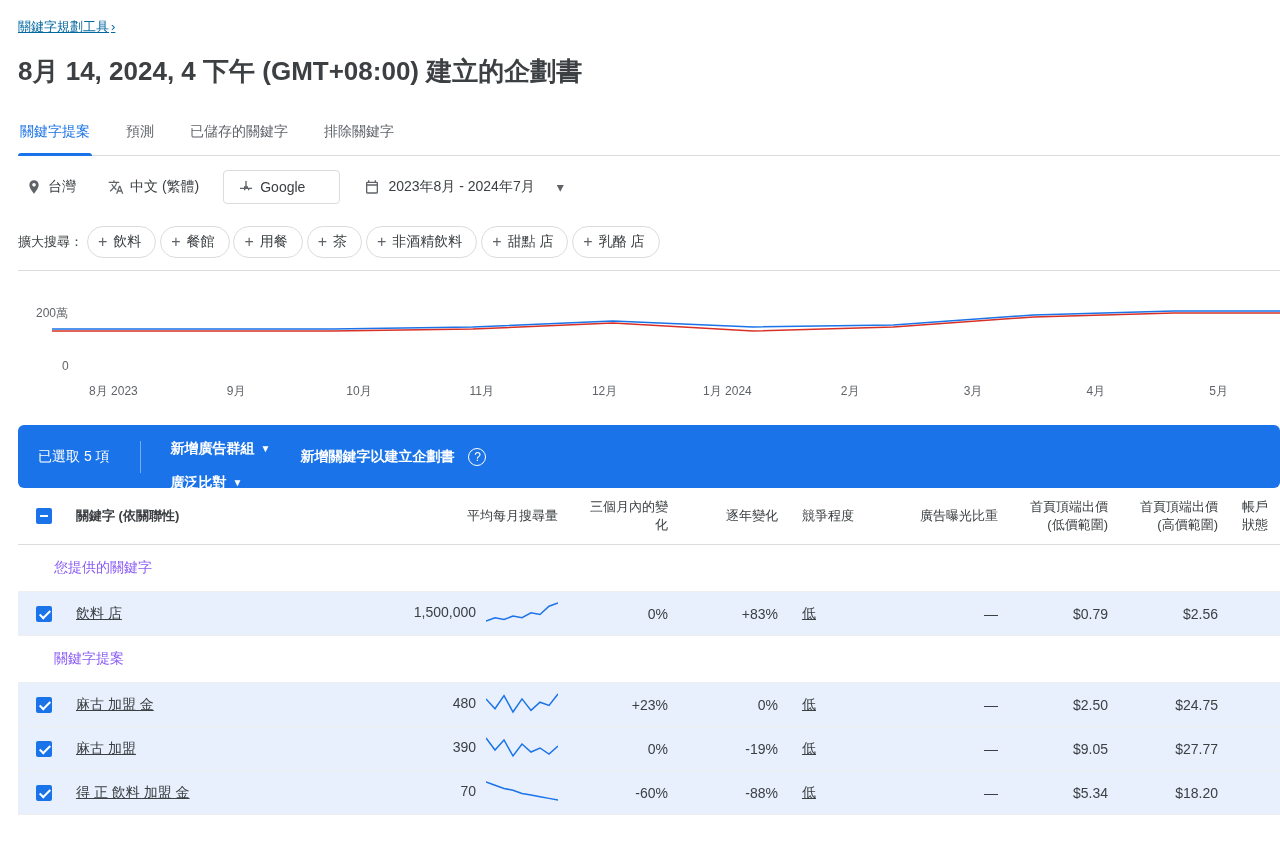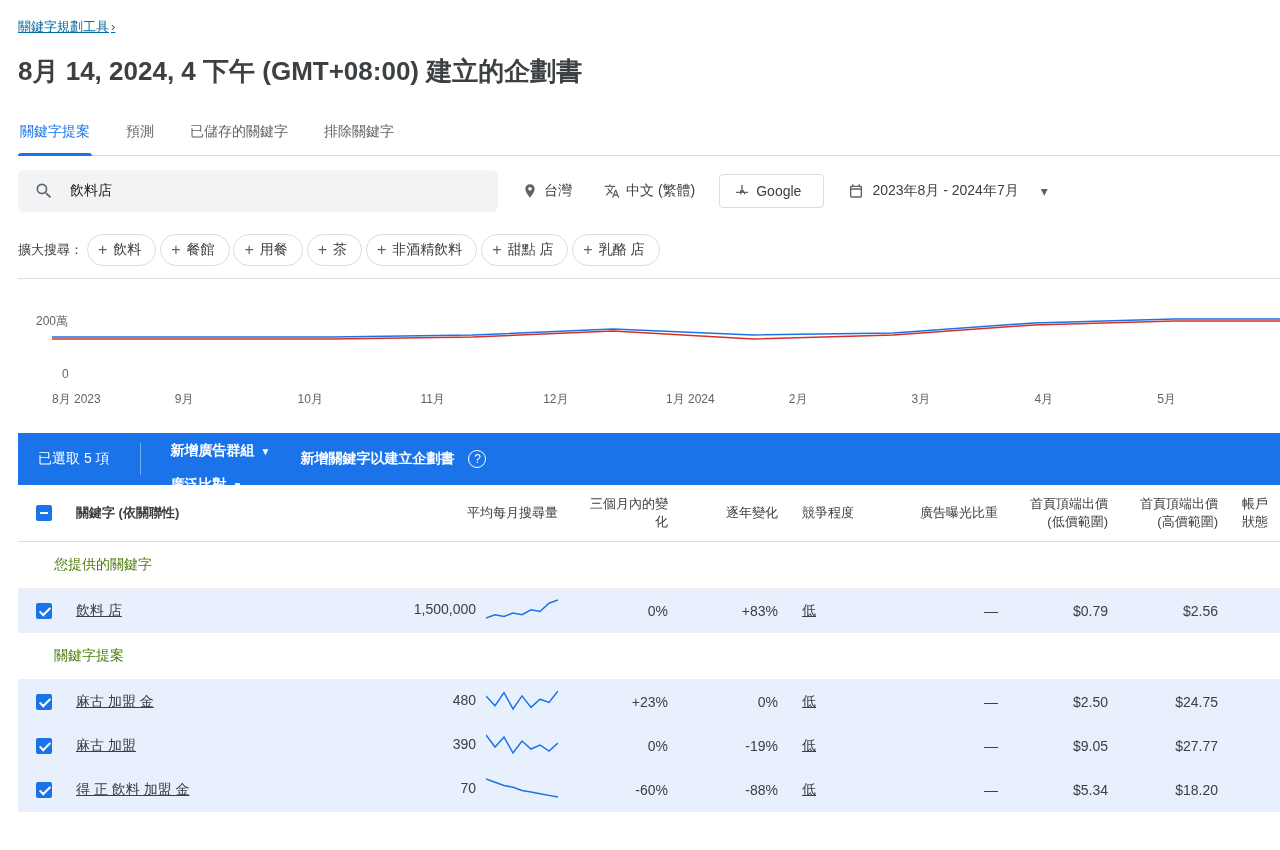--- a/index.html
+++ b/index.html
@@ -10,51 +10,51 @@
 h1 { font-size: 26px; font-weight: 700; color: #3c4043; margin-bottom: 24px; }
 .tabs { display: flex; gap: 32px; border-bottom: 1px solid #dadce0; margin-bottom: 14px; }
 .tab { padding: 10px 2px 14px; color: #5f6368; cursor: pointer; position: relative; font-size: 14px; }
 .tab.active { color: #1a73e8; font-weight: 500; }
 .tab.active::after { content: ""; position: absolute; bottom: -1px; left: 0; right: 0; height: 3px; background: #1a73e8; border-radius: 3px 3px 0 0; }
 .searchbar { display: flex; gap: 16px; align-items: center; margin-bottom: 22px; }
 .searchfield { display: flex; align-items: center; background: #f1f3f4; border-radius: 6px; padding: 10px 16px; width: 480px; height: 42px; }
 .searchfield svg { width: 20px; height: 20px; fill: #5f6368; margin-right: 16px; }
 .searchfield input { border: none; background: transparent; outline: none; font-size: 14px; flex: 1; color: #202124; }
 .fchip { display: flex; align-items: center; gap: 6px; color: #3c4043; padding: 6px 8px; font-size: 14px; cursor: pointer; }
-.fchip.outlined { border: 1px solid #dadce0; border-radius: 4px; padding: 8px 22px 8px 14px; }
+.fchip.outlined { border: 1px solid #dadce0; border-radius: 4px; padding: 8px 34px 8px 14px; }
 .datechip { display: flex; align-items: center; gap: 8px; color: #3c4043; padding: 6px 8px; cursor: pointer; }
 .broaden { display: flex; align-items: center; gap: 4px; margin-bottom: 12px; }
 .broaden-label { font-size: 13px; color: #3c4043; }
 .pill { border: 1px solid #dadce0; border-radius: 20px; padding: 6px 14px 6px 10px; display: inline-flex; align-items: center; gap: 6px; font-size: 14px; color: #3c4043; cursor: pointer; }
 .pill .plus { font-size: 16px; color: #5f6368; line-height: 1; }
 .chart { border-top: 1px solid #dadce0; padding-top: 26px; }
 .chart-ylab { font-size: 12px; color: #5f6368; position: absolute; }
 .chart-area { position: relative; height: 120px; }
 .chart-svg { width: 100%; height: 80px; display: block; }
 .xaxis { display: flex; font-size: 12px; color: #5f6368; margin-top: 6px; }
 .xaxis span { flex: 1; }
-.bluebar { background: #1a73e8; color: #fff; display: flex; align-items: center; height: 52px; padding: 0 20px; gap: 30px; margin-top: 8px; }
+.bluebar { background: #1a73e8; color: #fff; display: flex; align-items: center; height: 63px; padding: 0 20px; gap: 30px; margin-top: 8px; border-radius: 6px; }
 .bluebar .sel { font-size: 14px; }
 .bluebar .sep { width: 1px; height: 32px; background: rgba(255,255,255,0.4); }
 .bluebar .act { display: flex; align-items: center; gap: 6px; cursor: pointer; font-size: 14px; font-weight: bold; }
 .bluebar .act .dd { font-size: 10px; }
 .bluebar .help { width: 18px; height: 18px; border: 1.5px solid #fff; border-radius: 50%; display: inline-flex; align-items: center; justify-content: center; font-size: 12px; margin-left: -16px; }
 table { width: 100%; border-collapse: collapse; }
 th { text-align: right; font-weight: 400; font-size: 13px; color: #3c4043; padding: 10px 12px; border-bottom: 1px solid #dadce0; background: #fff; }
 th.left { text-align: left; }
 th .sub { display: block; }
 td { padding: 9px 12px; text-align: right; font-size: 14px; color: #3c4043; border-bottom: 1px solid #eee; white-space: nowrap; }
 td.left { text-align: left; text-decoration: underline; }
 .chkcell { width: 46px; text-align: center; padding-left: 18px; }
 .chk { width: 16px; height: 16px; border: 2px solid #5f6368; border-radius: 2px; display: inline-block; position: relative; cursor: pointer; vertical-align: middle; }
 .chk.on { background: #1a73e8; border-color: #1a73e8; }
 .chk.on::after { content: ""; position: absolute; left: 4px; top: 0px; width: 4px; height: 9px; border: solid #fff; border-width: 0 2px 2px 0; transform: rotate(45deg); }
 .chk.mixed { background: #1a73e8; border-color: #1a73e8; }
 .chk.mixed::after { content: ""; position: absolute; left: 2px; top: 5px; width: 8px; height: 2px; background: #fff; }
-.section-row td { background: #fff; text-align: left; padding: 14px 12px 14px 36px; font-size: 14px; color: #4d7c0f; }
+.section-row td { background: #fff; text-align: left; padding: 14px 12px 14px 36px; font-size: 14px; color: #8b5cf6; }
 tr.selrow td { background: #e8f0fe; }
 .spark { display: inline-block; vertical-align: middle; margin-left: 10px; }
 .spark svg { width: 72px; height: 22px; }
 .cellnum { display: inline-block; min-width: 62px; text-align: right; }
 .kwcol { width: 320px; }
 .colw-m { width: 110px; }
 .icon-sm { width: 16px; height: 16px; fill: #5f6368; flex-shrink: 0; }
 </style>
 </head>
 <body>
@@ -67,26 +67,20 @@
   <h1>8月 14, 2024, 4 下午 (GMT+08:00) 建立的企劃書</h1>
 
   <div class="tabs" id="tabs">
       <div class="tab active">關鍵字提案</div>
       <div class="tab">預測</div>
       <div class="tab">已儲存的關鍵字</div>
       <div class="tab">排除關鍵字</div>
     </div>
 
   <div class="searchbar">
-    <div class="searchfield">
-      <svg viewBox="0 0 24 24">
-          <path d="M15.5 14h-.79l-.28-.27A6.471 6.471 0 0016 9.5 6.5 6.5 0 109.5 16c1.61 0 3.09-.59 4.23-1.57l.27.28v.79l5 4.99L20.49 19l-4.99-5zM9.5 14A4.5 4.5 0 119.5 5a4.5 4.5 0 010 9z"></path>
-        </svg>
-      <input value="飲料店" style="">
-    </div>
     <div class="fchip">
       <svg class="icon-sm" viewBox="0 0 24 24">
           <path d="M12 2C8 2 5 5 5 9c0 5 7 13 7 13s7-8 7-13c0-4-3-7-7-7zm0 9.5A2.5 2.5 0 1112 6a2.5 2.5 0 010 5.5z"></path>
         </svg>
       <span>台灣</span>
     </div>
     <div class="fchip">
       <svg class="icon-sm" viewBox="0 0 24 24">
           <path d="M12.9 15l-2.6-2.6c1.7-1.9 2.9-4 3.5-6.4h3V4h-7V2H8v2H1v2h11.2c-.6 1.9-1.6 3.7-3 5.2-1-.9-1.7-2-2.3-3.2H4.8c.7 1.6 1.7 3.1 3 4.4L2.7 17.5 4 19l5-5 3.1 3.1.8-2.1zM18.5 10h-2L12 22h2l1.1-3h4.8l1.1 3h2l-4.5-12zm-2.6 7l1.6-4.3 1.6 4.3h-3.2z"></path>
         </svg>
@@ -113,21 +107,21 @@
   </div>
 
   <div class="chart">
     <div class="chart-area">
       <span class="chart-ylab" style="left:18px; top:8px;">200萬</span>
       <span class="chart-ylab" style="left:44px; top:62px;">0</span>
       <svg class="chart-svg" viewBox="0 0 1240 80" preserveAspectRatio="none" id="chartsvg" style="margin-left:34px;">
           <polyline points="0,32 137.77777777777777,32 275.55555555555554,32 413.3333333333333,30 551.1111111111111,24 688.8888888888889,30 826.6666666666666,28 964.4444444444445,18 1102.2222222222222,14 1240,14" fill="none" stroke="#1a73e8" stroke-width="1.5"></polyline>
           <polyline points="0,34 137.77777777777777,34 275.55555555555554,34 413.3333333333333,32 551.1111111111111,26 688.8888888888889,34 826.6666666666666,30 964.4444444444445,20 1102.2222222222222,16 1240,16" fill="none" stroke="#d93025" stroke-width="1.5"></polyline>
         </svg>
-      <div class="xaxis" id="xaxis" style="margin-left:34px;">
+      <div class="xaxis" id="xaxis" style="margin-left:34px;text-align:center;">
           <span>8月 2023</span>
           <span>9月</span>
           <span>10月</span>
           <span>11月</span>
           <span>12月</span>
           <span>1月 2024</span>
           <span>2月</span>
           <span>3月</span>
           <span>4月</span>
           <span>5月</span>

